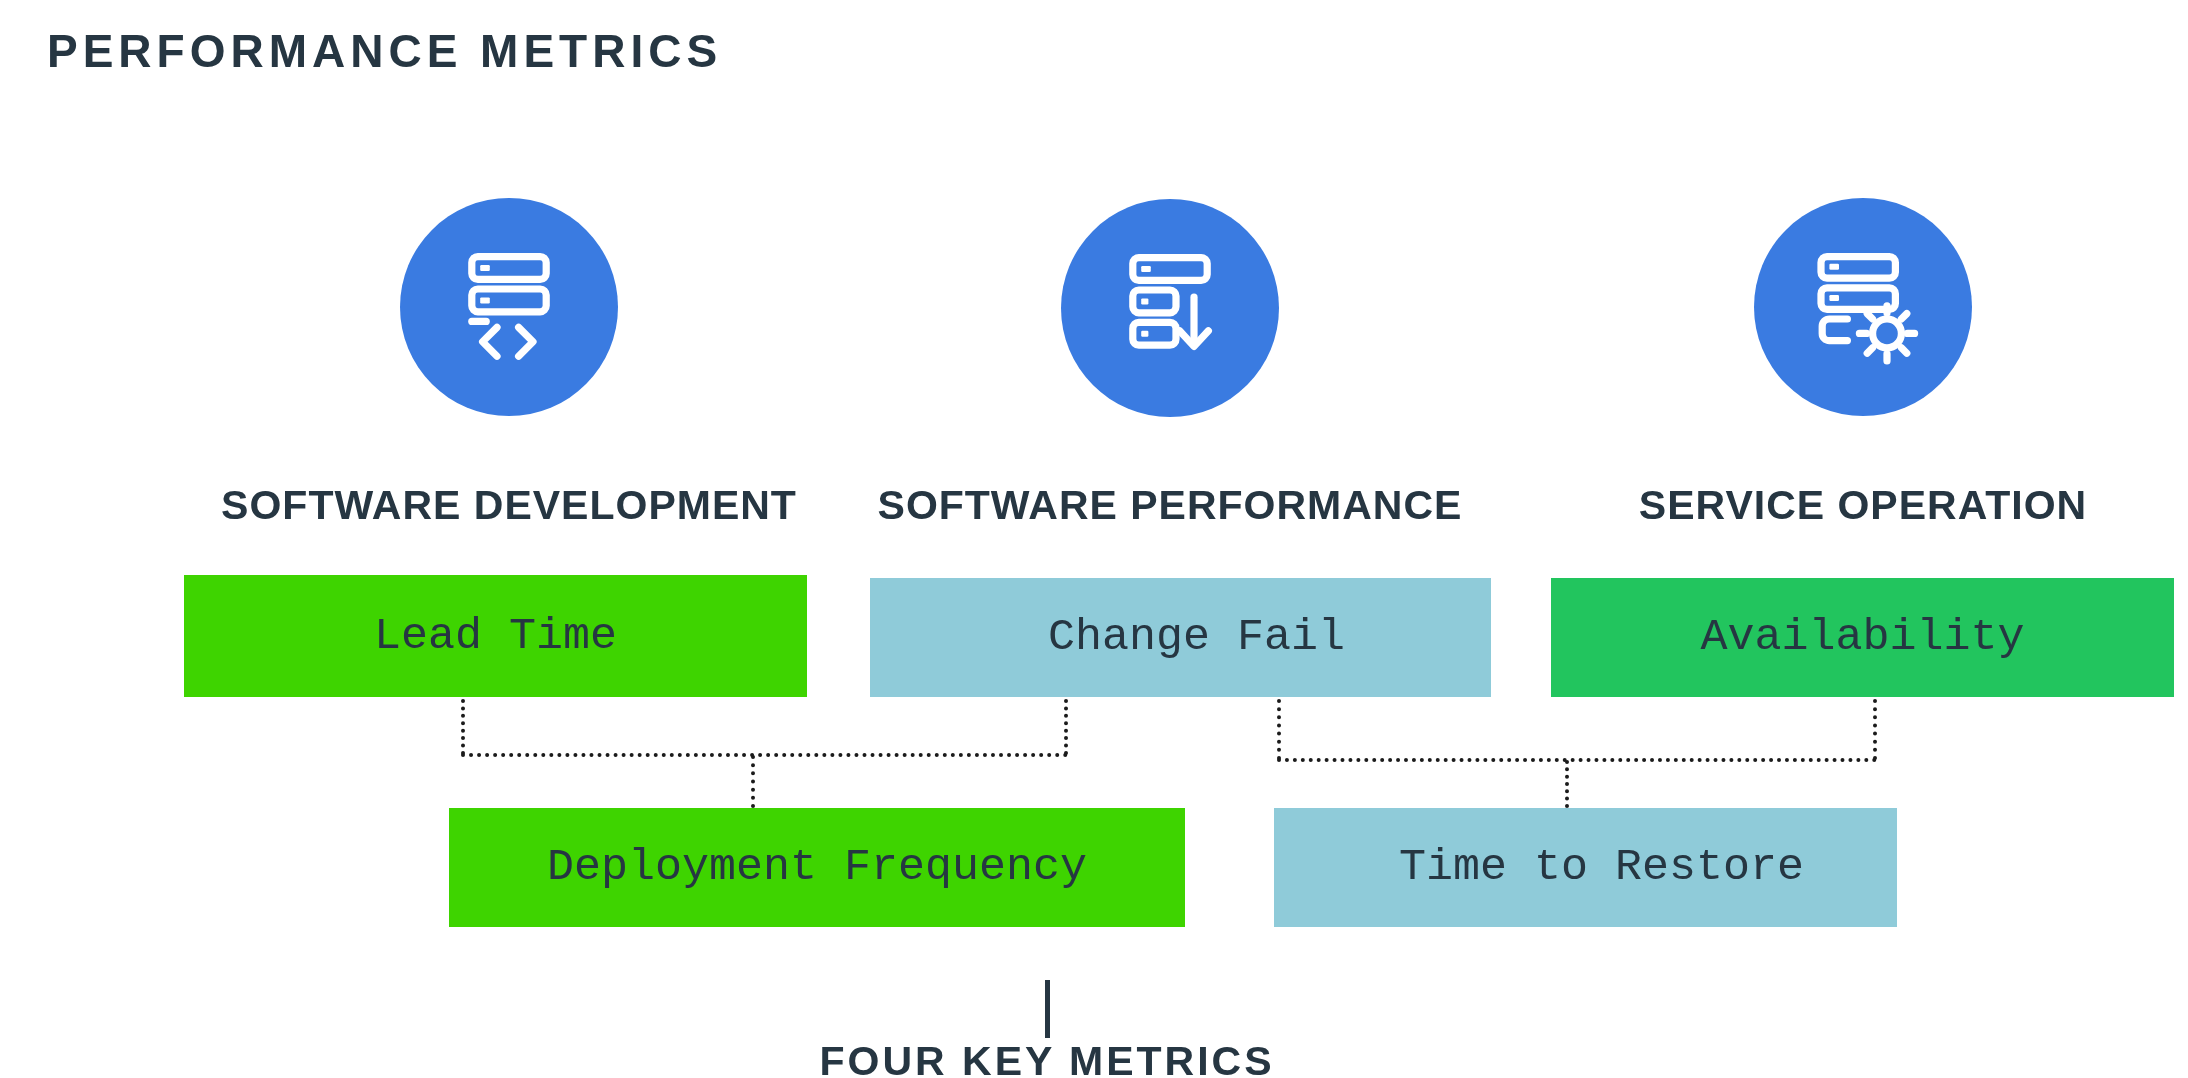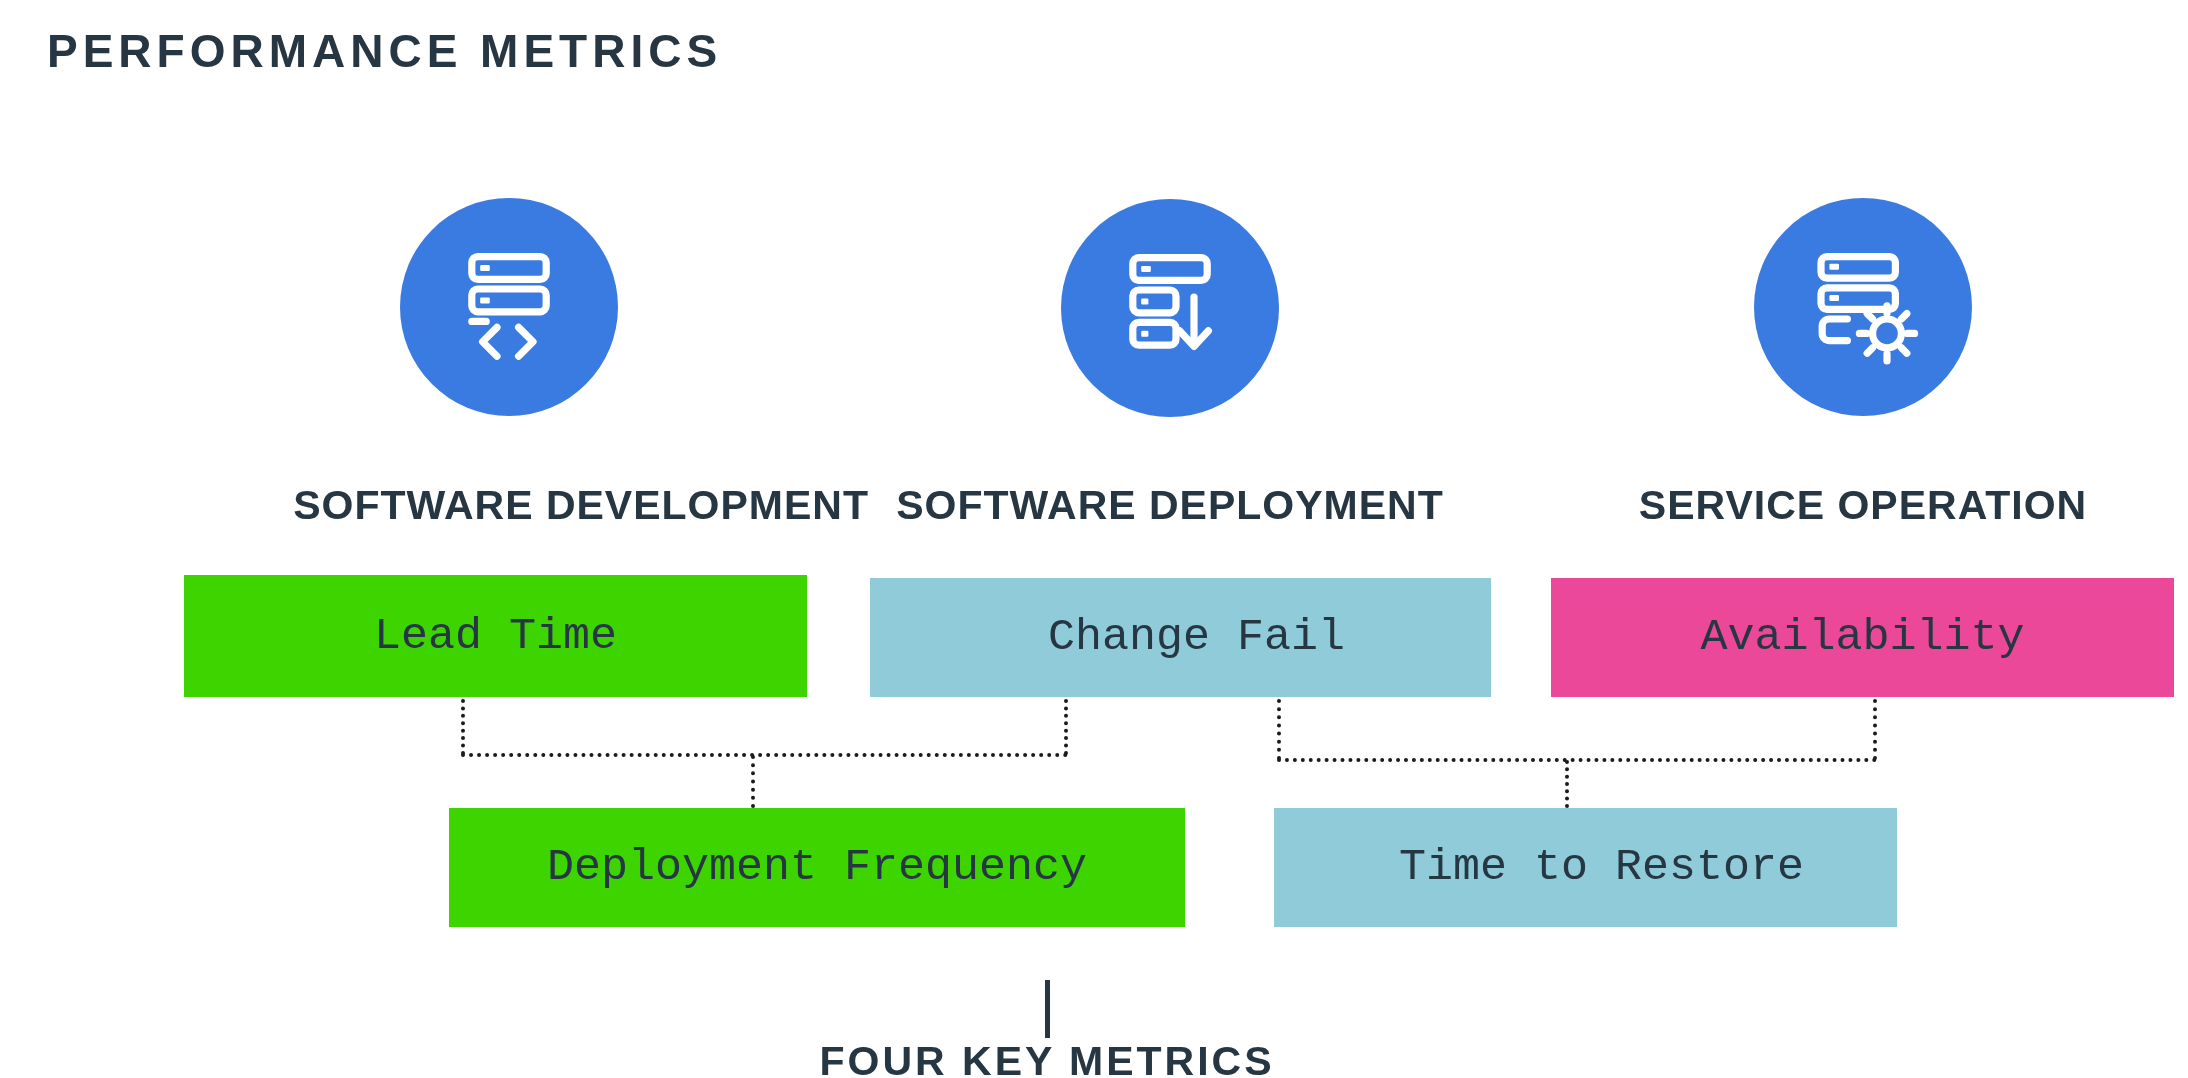--- a/index.html
+++ b/index.html
@@ -45,38 +45,38 @@
     position: absolute;
     top: 482px;
     width: 720px;
     text-align: center;
     font-size: 41px;
     font-weight: 700;
     letter-spacing: 1px;
     color: #263642;
     white-space: nowrap;
   }
-  .header-1 { left: 149px; text-align: right; }
+  .header-1 { left: 149px; }
   .header-2 { left: 810px; }
   .header-3 { left: 1503px; }
 
   .bar {
     position: absolute;
     height: 122px;
     display: flex;
     align-items: center;
     justify-content: center;
     font-size: 45px;
     color: #263642;
     white-space: nowrap;
     font-family: Liberation Mono, monospace;
   }
   .bar-green { background: #3ed400; }
   .bar-blue  { background: #8fcbd9; padding-left: 32px; }
-  .bar-gray  { background: #ec4899; }
+  .bar-gray  { background: #22c55e; }
 
   .bar-lead-time        { left: 184px;  top: 575px; width: 623px; }
   .bar-change-fail      { left: 870px;  top: 578px; width: 621px; height: 119px; }
   .bar-availability     { left: 1551px; top: 578px; width: 623px; height: 119px; }
   .bar-deploy-freq      { left: 449px;  top: 808px; width: 736px; height: 119px; }
   .bar-time-to-restore  { left: 1274px; top: 808px; width: 623px; height: 119px; }
 
   .dot-v {
     position: absolute;
     width: 0;
@@ -179,21 +179,21 @@
         <path d="M75 60 v-6 M75 94 v6 M58 77 h-6 M92 77 h6 M63 65 l-4.5-4.5 M87 89 l4.5 4.5 M87 65 l4.5-4.5 M63 89 l-4.5 4.5"></path>
       </g>
       <g fill="#ffffff">
         <rect x="27" y="19" width="8" height="5" rx="1"></rect>
         <rect x="27" y="45" width="8" height="5" rx="1"></rect>
       </g>
     </svg>
   </div>
 
   <div class="col-header header-1">SOFTWARE DEVELOPMENT</div>
-  <div class="col-header header-2">SOFTWARE DEPLOYMENT</div>
+  <div class="col-header header-2">SOFTWARE PERFORMANCE</div>
   <div class="col-header header-3">SERVICE OPERATION</div>
 
   <div class="bar bar-green bar-lead-time">
     <span>Lead Time</span>
   </div>
   <div class="bar bar-blue bar-change-fail">
     <span>Change Fail</span>
   </div>
   <div class="bar bar-gray bar-availability">
     <span>Availability</span>

